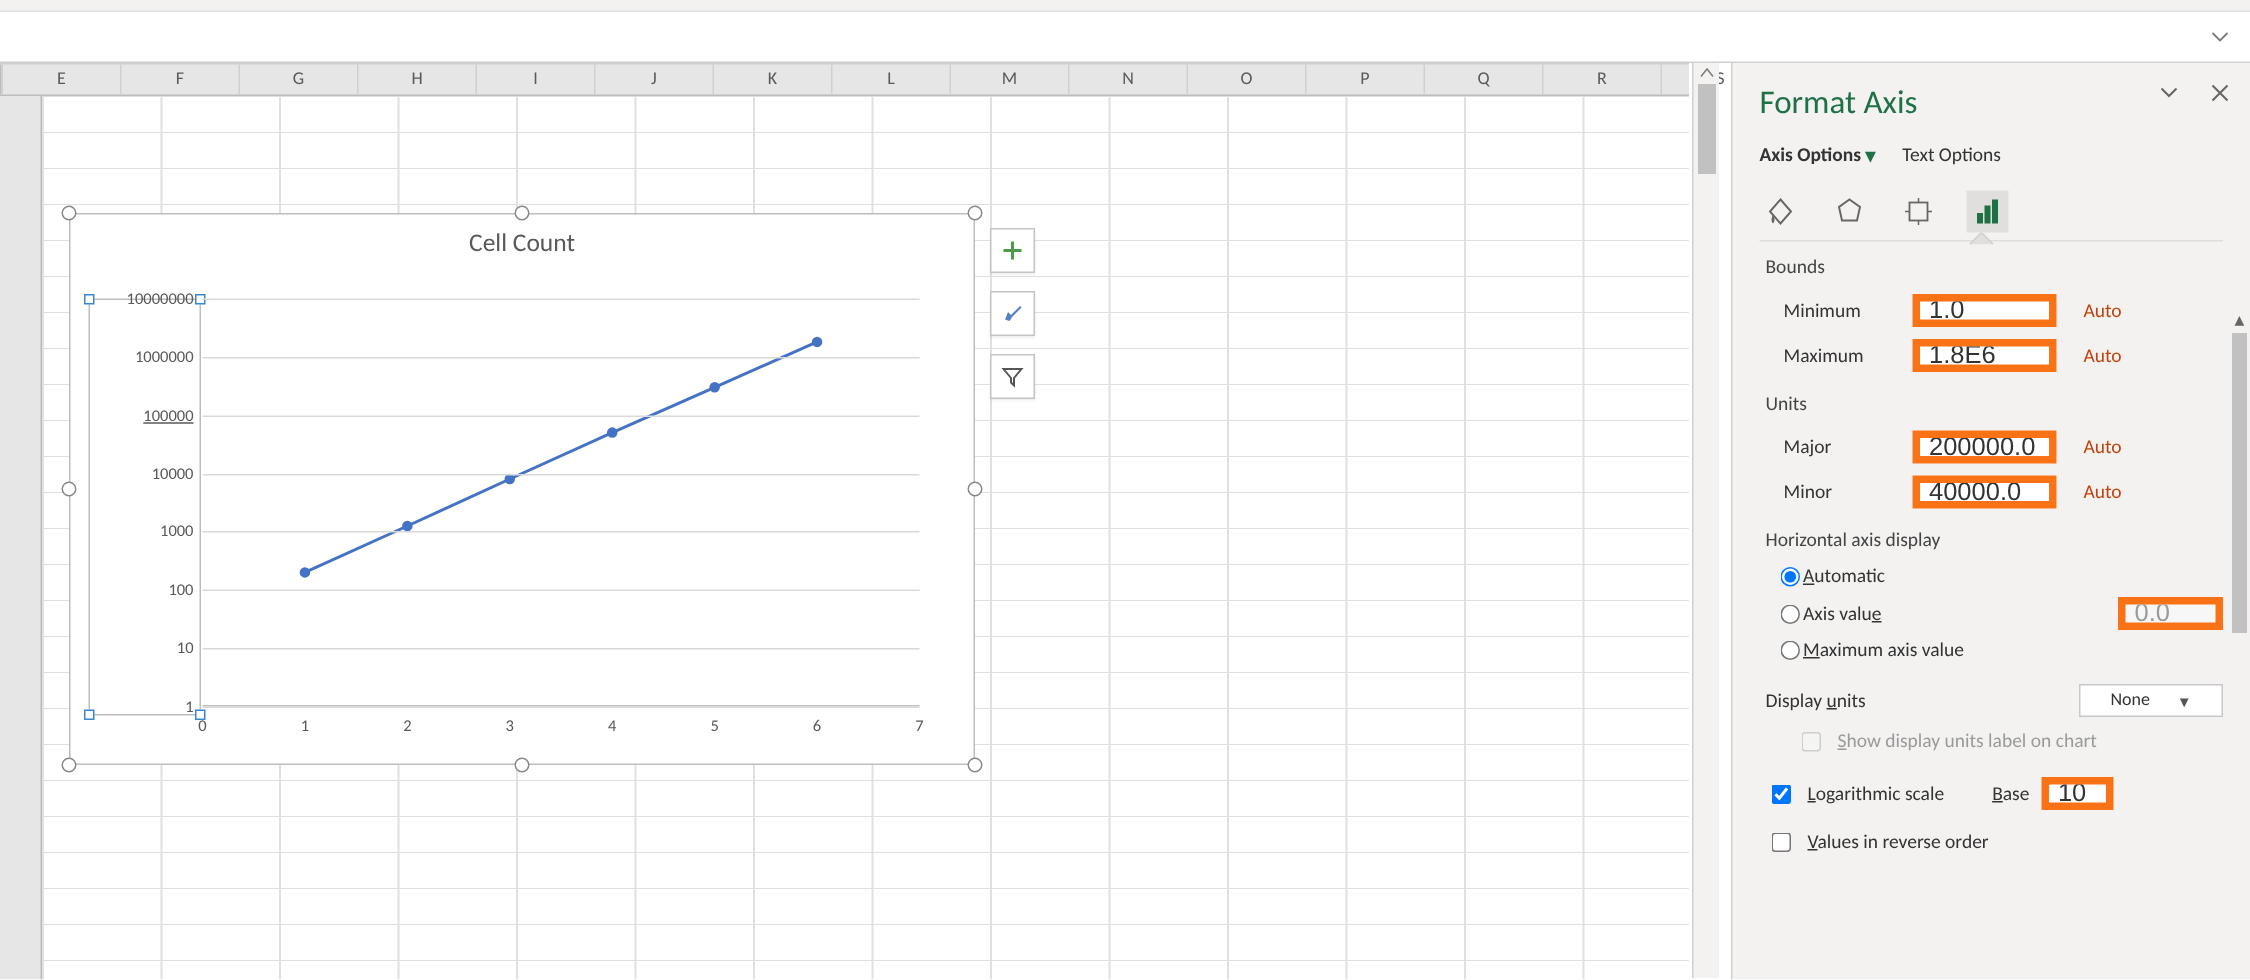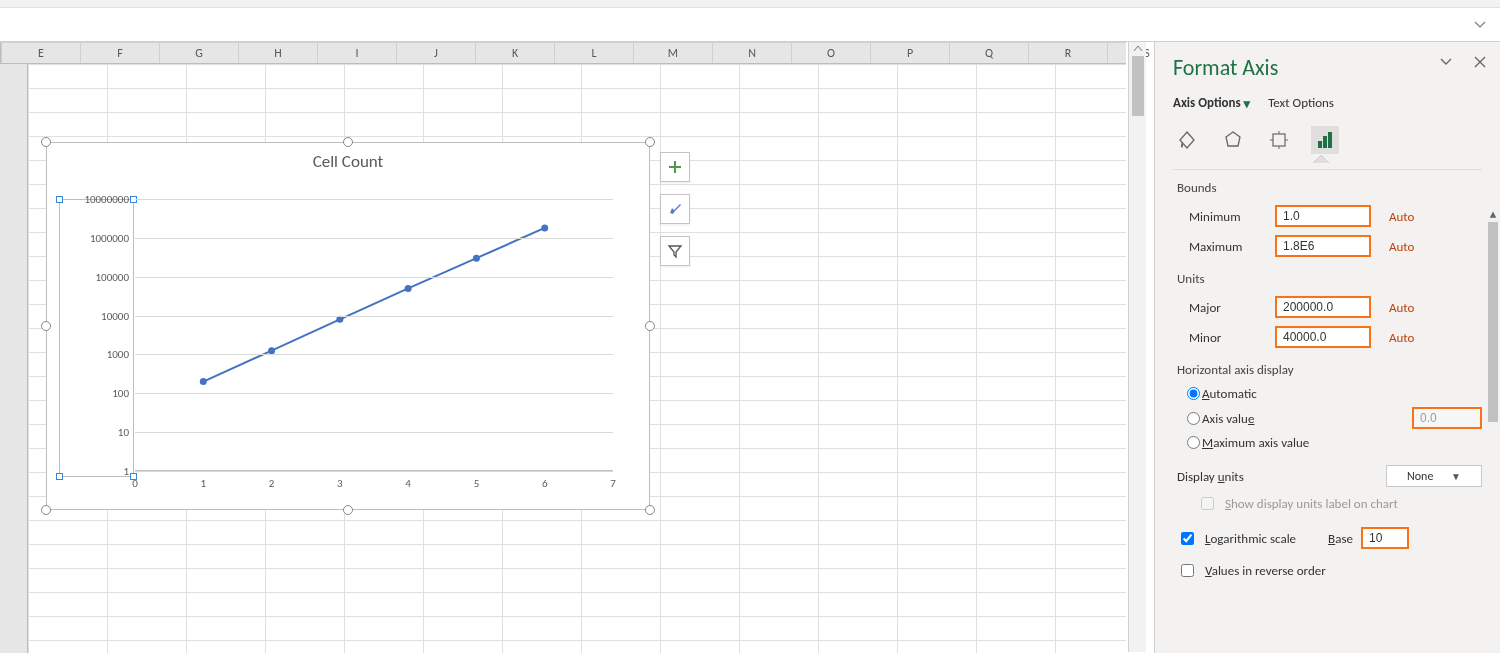--- a/index.html
+++ b/index.html
@@ -67,25 +67,25 @@
   .pane-tabs { margin-top:14px; font-size:13px; display:flex; align-items:center; gap:18px; }
   .pane-tab { color:#333; }
   .pane-tab.bold { font-weight:700; }
   .pane-tab-caret { color:#1e7145; font-size:13px; position:relative; top:1px; }
 
   .icon-row { margin-top:16px; display:flex; gap:18px; align-items:center; }
   .icon-slot { width:28px; height:28px; display:flex; align-items:center; justify-content:center; }
   .icon-slot.selected { background:#e1dfdd; }
   .icon-pointer { margin-top:-3px; margin-left:140px; height:8px; }
 
-  .section { margin-top:10px; font-size:13px; color:#333; }
+  .section { font-size:13px; color:#333; }
   .section-head { color:#444; padding:4px 0 6px 4px; }
   .field-row { display:flex; align-items:center; gap:10px; padding:4px 0 4px 16px; }
   .field-row label { width:76px; color:#333; }
-  .num-input { width:96px; height:22px; border:2px solid #f97316; background:#fff; font-size:12px; padding:2px 6px; color:#333; }
+  .num-input { width:96px; height:22px; border:5px solid #f97316; background:#fff; font-size:17px; padding:2px 6px; color:#333; }
   .num-input[disabled] { color:#9a9a9a; background:#f7f7f7; }
   .auto-label { color:#c2410c; margin-left:8px; }
 
   .radio-row { display:flex; align-items:center; gap:2px; padding:3px 0 3px 14px; }
   .radio-row input[type=radio] { margin:0; }
   .check-row { display:flex; align-items:center; gap:8px; padding:3px 0 3px 4px; }
   .select-box { width:96px; height:22px; border:1px solid #c8c8c8; background:#fff; font-size:12px; padding:0 20px; display:flex; align-items:center; justify-content:space-between; }
   .select-box .caret { font-size:10px; color:#555; }
 
   .pane-scroll-thumb { position:absolute; right:2px; top:180px; width:10px; height:200px; background:#c1c1c1; }
@@ -183,21 +183,21 @@
     <div class="chart-handle ch-ml"></div>
     <div class="chart-handle ch-mr"></div>
     <div class="chart-handle ch-bl"></div>
     <div class="chart-handle ch-bc"></div>
     <div class="chart-handle ch-br"></div>
   <div class="ytick" style="top: 328px;">1</div>
       <div class="ytick" style="top: 289.143px;">10</div>
       <div class="ytick" style="top: 250.286px;">100</div>
       <div class="ytick" style="top: 211.429px;">1000</div>
       <div class="ytick" style="top: 172.571px;">10000</div>
-      <div class="ytick" style="top: 133.714px;">100000</div>
+      <div class="ytick" style="top: 133.714px; text-decoration: underline;">100000</div>
       <div class="ytick" style="top: 94.8571px;">1000000</div>
       <div class="ytick" style="top: 56px;">10000000</div>
       <div class="xtick" style="left: 88px;">0</div>
       <div class="xtick" style="left: 156.286px;">1</div>
       <div class="xtick" style="left: 224.571px;">2</div>
       <div class="xtick" style="left: 292.857px;">3</div>
       <div class="xtick" style="left: 361.143px;">4</div>
       <div class="xtick" style="left: 429.429px;">5</div>
       <div class="xtick" style="left: 497.714px;">6</div>
       <div class="xtick" style="left: 566px;">7</div>

